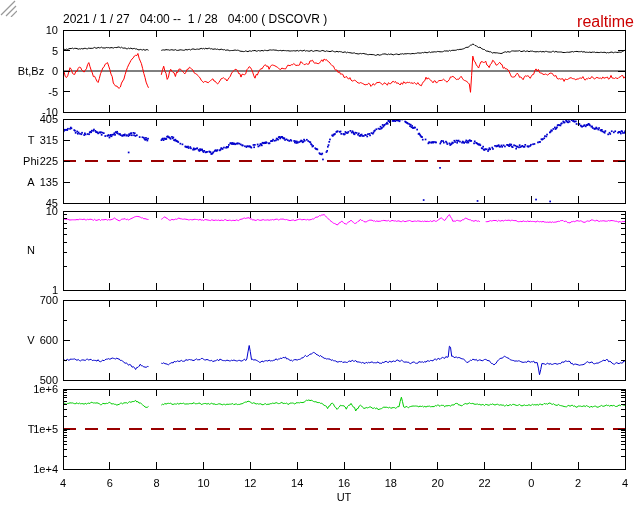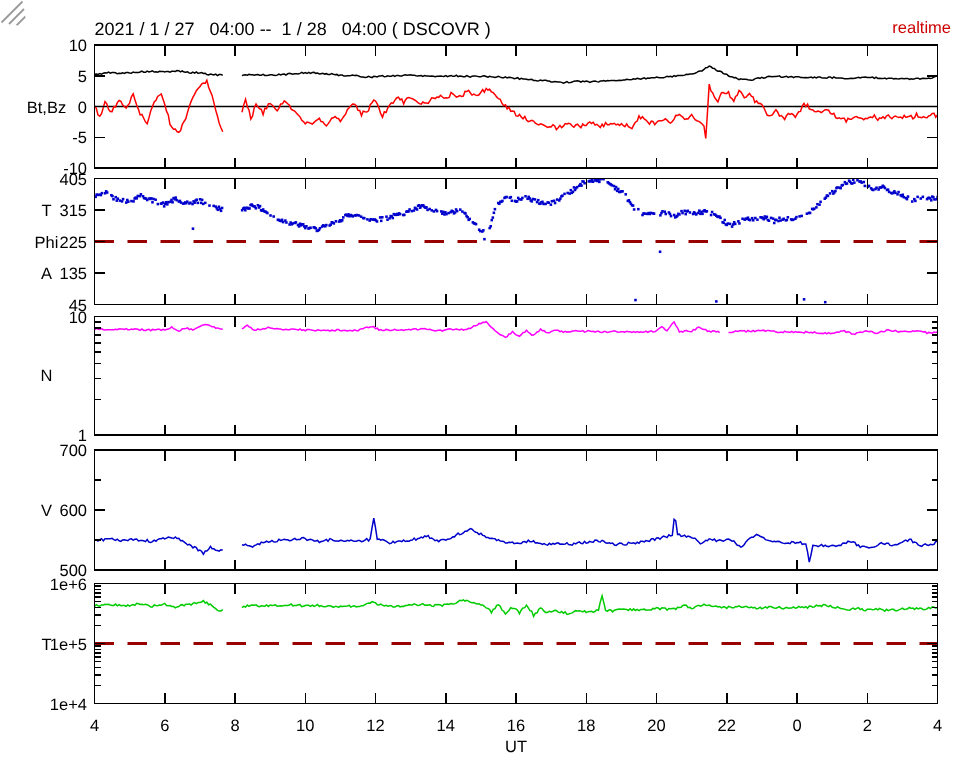--- a/index.html
+++ b/index.html
@@ -1,20 +1,20 @@
 <!DOCTYPE html>
 <html><head>
 <meta charset="utf-8">
 <style>
   html,body{margin:0;padding:0;background:#ffffff;}
   .wrap{position:relative;width:640px;height:512px;background:#ffffff;overflow:hidden;
         font-family:"Liberation Sans",sans-serif;}
   .title{position:absolute;top:12px;left:63px;width:562px;text-align:left;
          font-size:12px;color:#000;white-space:pre;}
-  .realtime{position:absolute;top:13px;right:6px;font-size:11px;}
+  .realtime{position:absolute;top:13px;right:6px;font-size:16px;}
   svg{position:absolute;top:0;left:0;}
   svg text{font-family:"Liberation Sans",sans-serif;fill:#000;}
   .grip{position:absolute;right:1px;bottom:1px;width:17px;height:17px;}
 </style>
 </head>
 <body>
 
 <div class="wrap">
   <div class="title">2021 / 1 / 27   04:00 --  1 / 28   04:00 ( DSCOVR )</div>
   <div class="realtime" style="color: rgb(204, 0, 0);">realtime</div>

